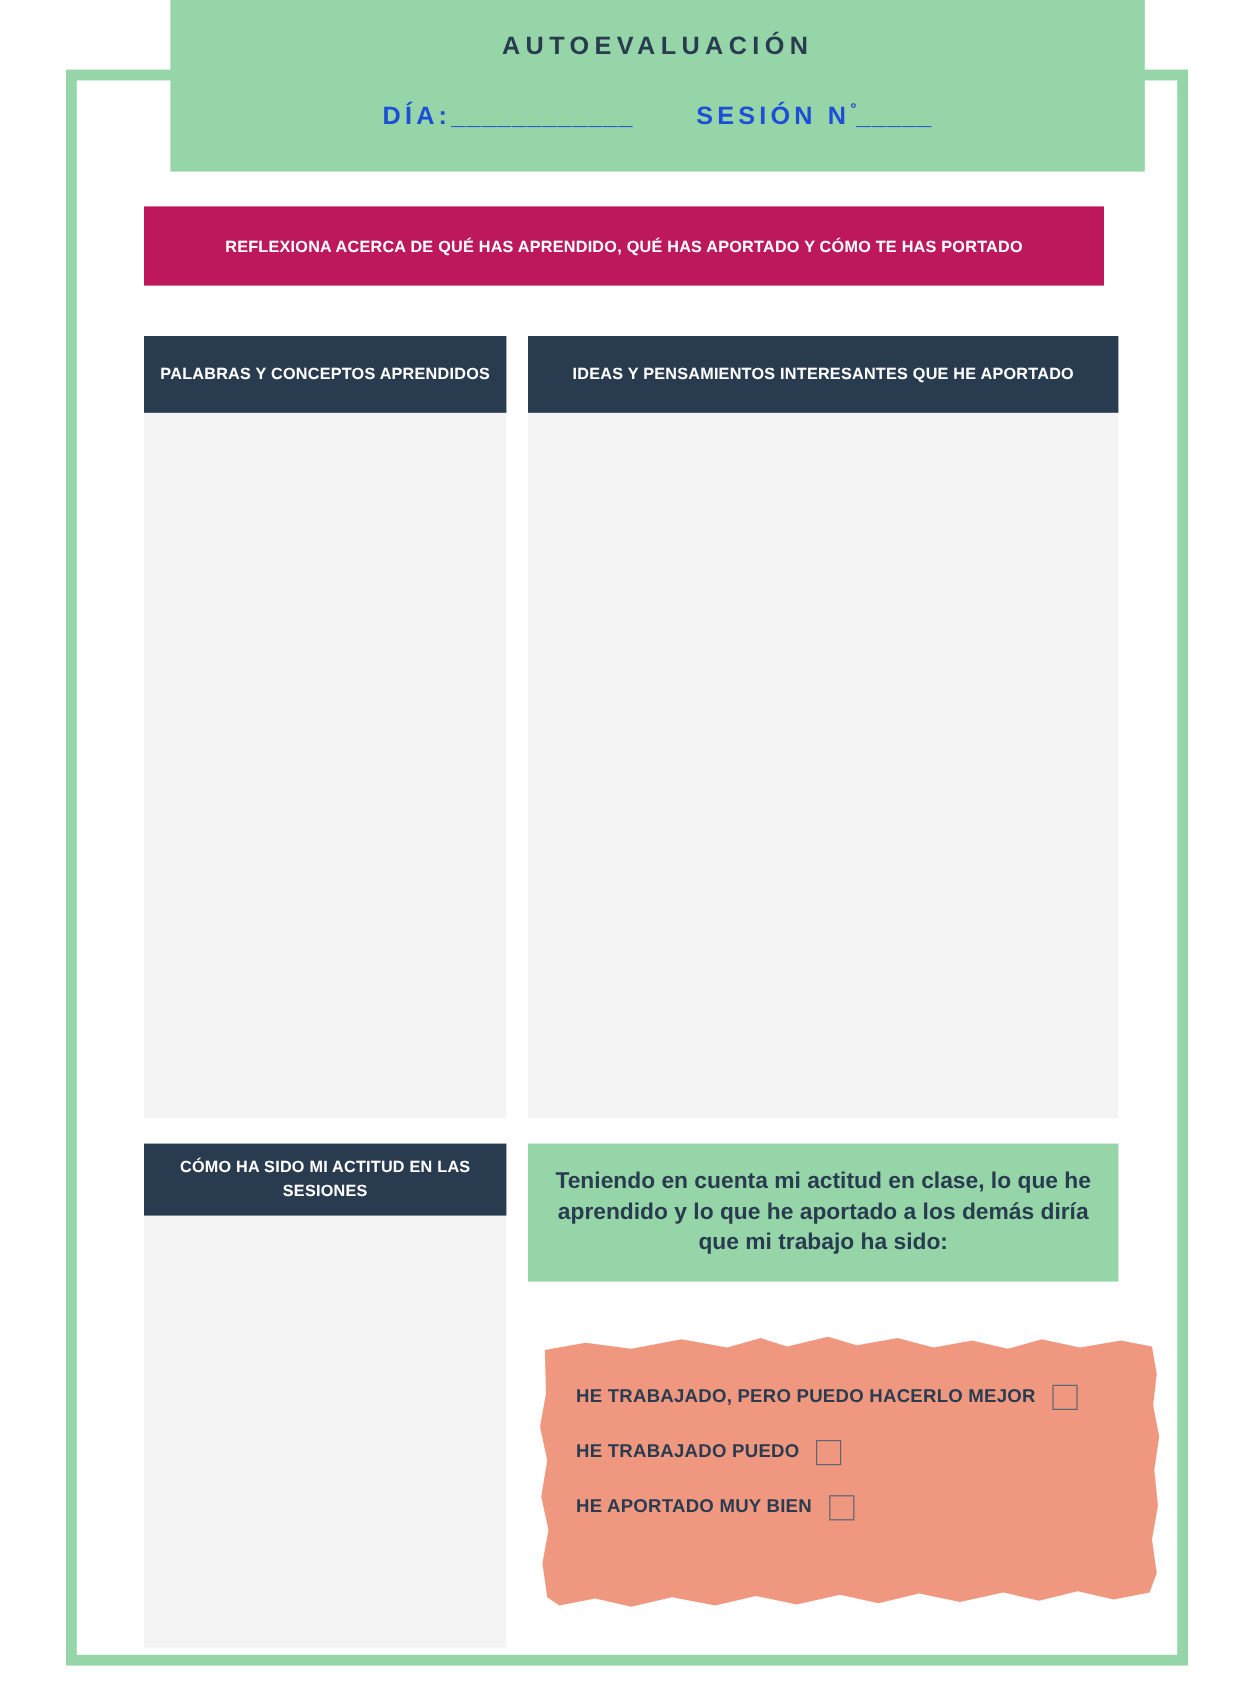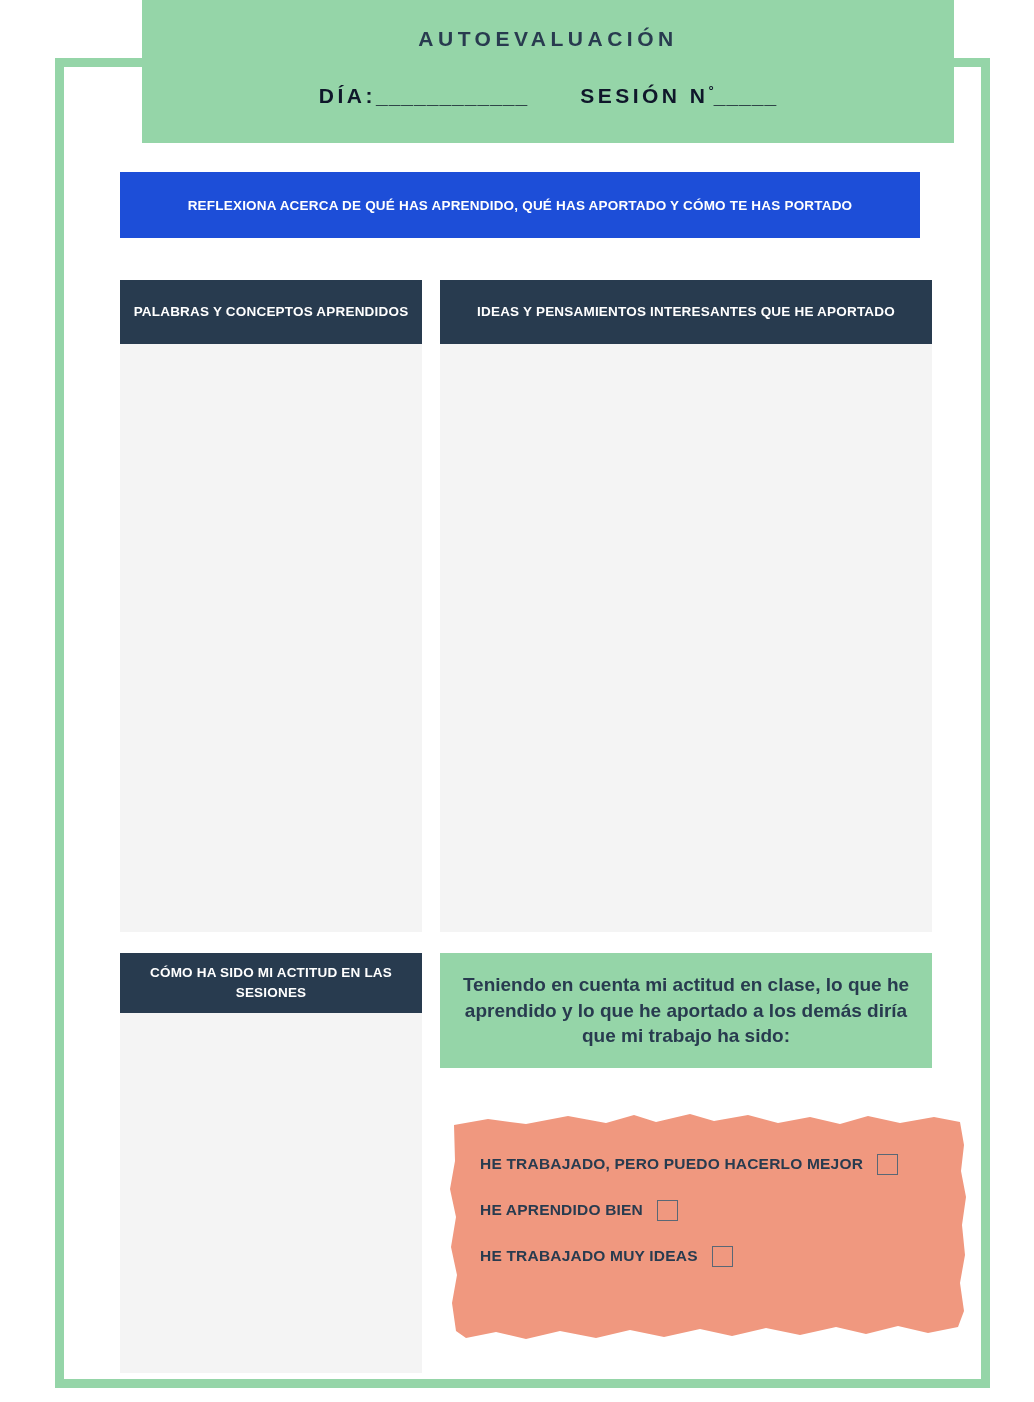--- a/index.html
+++ b/index.html
@@ -52,21 +52,21 @@
   }
   #header-fields {
     position: absolute;
     top: 83px;
     left: 0;
     width: 100%;
     display: flex;
     justify-content: center;
     align-items: baseline;
     gap: 52px;
-    color: #0f172a;
+    color: #1d4ed8;
     font-size: 21px;
     font-weight: bold;
     letter-spacing: 3.5px;
   }
   .field-group { white-space: nowrap; }
   .field-rule {
     letter-spacing: 1px;
   }
   .sup-deg {
     font-size: 13px;
@@ -74,21 +74,21 @@
     letter-spacing: 0;
   }
 
   
   #reflection-banner {
     position: absolute;
     left: 120px;
     top: 172px;
     width: 800px;
     height: 66px;
-    background: #1d4ed8;
+    background: #be185d;
     z-index: 3;
     display: flex;
     align-items: center;
     justify-content: center;
   }
   #reflection-banner-text {
     color: #ffffff;
     font-size: 13.5px;
     font-weight: bold;
     letter-spacing: 0.2px;
@@ -240,21 +240,21 @@
       L284,231 L252,224 L216,232 L182,225 L148,233 L112,226
       L78,234 L48,227 L18,233 L8,226
       L4,198 L9,170 L3,142 L8,112 L2,84 L7,56 Z"></path>
   </svg>
   <div id="options-list">
     <div class="option-row">
       <span class="option-label">HE TRABAJADO, PERO PUEDO HACERLO MEJOR</span>
       <span class="option-checkbox"></span>
     </div>
     <div class="option-row">
-      <span class="option-label">HE APRENDIDO BIEN</span>
+      <span class="option-label">HE TRABAJADO PUEDO</span>
       <span class="option-checkbox"></span>
     </div>
     <div class="option-row">
-      <span class="option-label">HE TRABAJADO MUY IDEAS</span>
+      <span class="option-label">HE APORTADO MUY BIEN</span>
       <span class="option-checkbox"></span>
     </div>
   </div>
 </div>
 
 </body></html>

